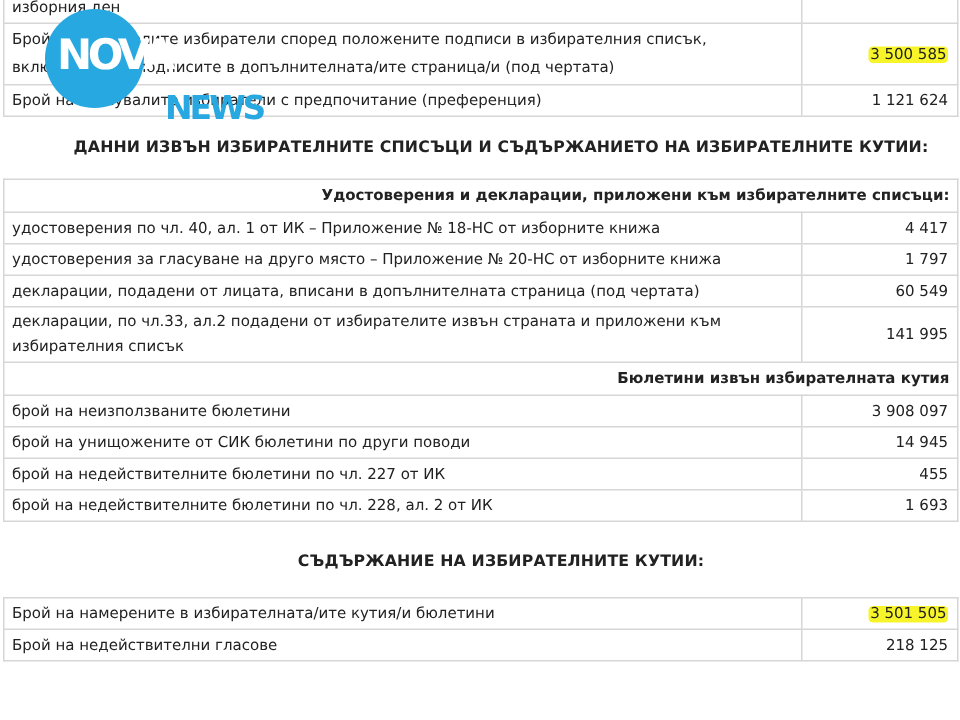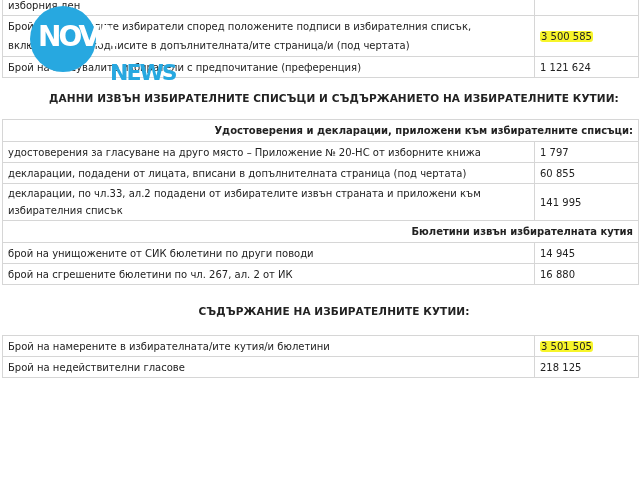--- a/index.html
+++ b/index.html
@@ -4,21 +4,21 @@
 <style>
   html, body { margin:0; padding:0; }
   body {
     width:640px; height:480px; overflow:hidden; background:#ffffff;
     font-family: "DejaVu Sans", sans-serif; font-size:10px; color:#222;
     position:relative;
   }
   .wrap { position:absolute; left:0; top:-6px; width:640px; }
   table.t { width:637px; border-collapse:collapse; margin-left:2px; }
   table.t td { border:1px solid #d6d6d6; padding:0 5px; height:20px; line-height:19px; vertical-align:middle; }
-  table.t td.num { width:92px; text-align:left; padding-right:6px; }
+  table.t td.num { width:92px; text-align:right; padding-right:6px; }
   table.t td.sub { text-align:right; font-weight:bold; height:21px; }
   td.tall { height:36px !important; line-height:17px !important; }
   .hl { background:#f7f52a; padding:0 1px; border-radius:3px; }
   h3 { margin:0; text-align:center; font-size:10.5px; font-weight:bold; letter-spacing:0.1px;padding-left:28px; }
   .h-main { height:41px; line-height:40px; }
   .h-second { height:50px; line-height:52px; }
   .logo {
     position:absolute; left:18px; top:0px; width:160px; height:80px;
   }
   .logo .circle { position:absolute; left:12px; top:6px; width:66px; height:66px; border-radius:50%; background:#27a8e0; }
@@ -48,41 +48,53 @@
     </table>
 
   <h3 class="h-main">ДАННИ ИЗВЪН ИЗБИРАТЕЛНИТЕ СПИСЪЦИ И СЪДЪРЖАНИЕТО НА ИЗБИРАТЕЛНИТЕ КУТИИ:</h3>
 
   <table class="t">
     <tbody>
         <tr>
       <td class="sub" colspan="2">Удостоверения и декларации, приложени към избирателните списъци:</td>
     </tr>
     <tr>
+      <td>удостоверения по чл. 40, ал. 1 от ИК – Приложение № 18-НС от изборните книжа</td>
+      <td class="num">4 417</td>
+    </tr>
+    <tr>
       <td>удостоверения за гласуване на друго място – Приложение № 20-НС от изборните книжа</td>
       <td class="num">1 797</td>
     </tr>
     <tr>
       <td>декларации, подадени от лицата, вписани в допълнителната страница (под чертата)</td>
-      <td class="num">60 855</td>
+      <td class="num">60 549</td>
     </tr>
     <tr>
       <td class="tall">декларации, по чл.33, ал.2 подадени от избирателите извън страната и приложени към избирателния списък</td>
       <td class="num">141 995</td>
     </tr>
     <tr>
       <td class="sub" colspan="2">Бюлетини извън избирателната кутия</td>
     </tr>
     <tr>
+      <td>брой на неизползваните бюлетини</td>
+      <td class="num">3 908 097</td>
+    </tr>
+    <tr>
       <td>брой на унищожените от СИК бюлетини по други поводи</td>
       <td class="num">14 945</td>
     </tr>
     <tr>
-      <td>брой на сгрешените бюлетини по чл. 267, ал. 2 от ИК</td>
-      <td class="num">16 880</td>
+      <td>брой на недействителните бюлетини по чл. 227 от ИК</td>
+      <td class="num">455</td>
+    </tr>
+    <tr>
+      <td>брой на недействителните бюлетини по чл. 228, ал. 2 от ИК</td>
+      <td class="num">1 693</td>
     </tr>
   </tbody>
     </table>
 
   <h3 class="h-second">СЪДЪРЖАНИЕ НА ИЗБИРАТЕЛНИТЕ КУТИИ:</h3>
 
   <table class="t">
     <tbody>
         <tr>
       <td>Брой на намерените в избирателната/ите кутия/и бюлетини</td>

